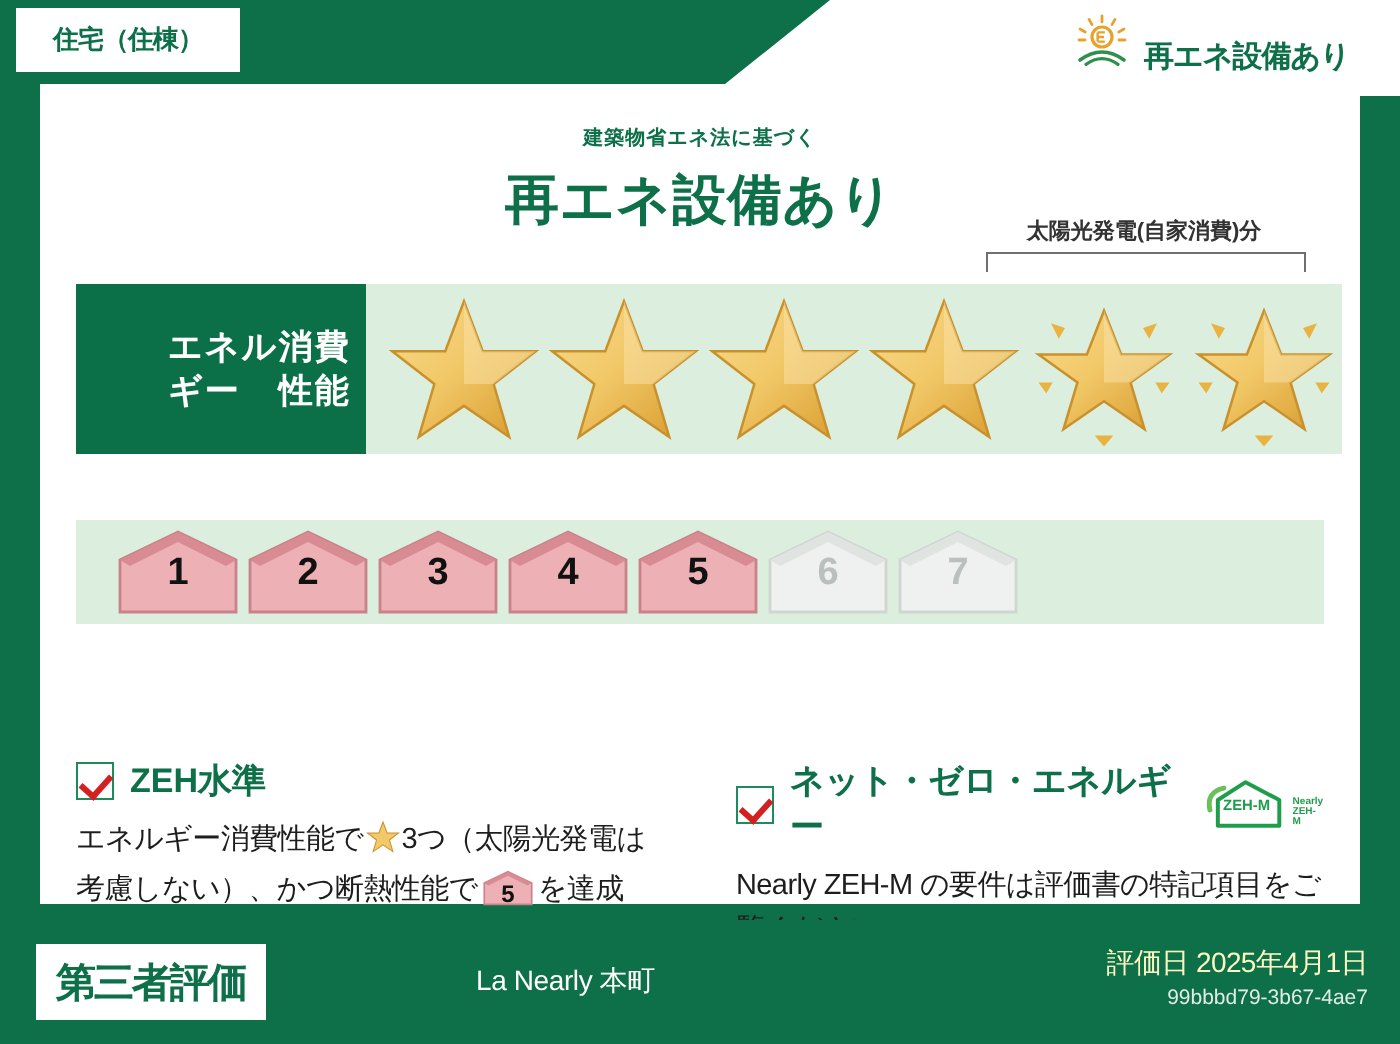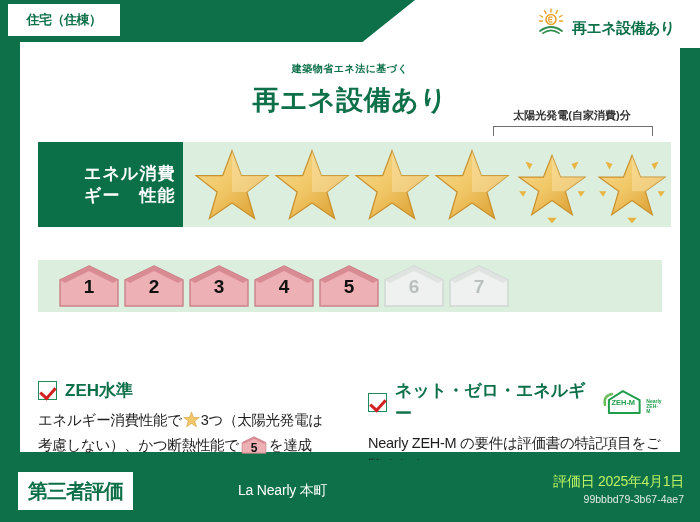--- a/index.html
+++ b/index.html
@@ -167,21 +167,21 @@
     color: #0d7049; font-weight: bold; font-size: 20px; letter-spacing: -1px;
   }
   .bels-b { color: #0d7049; font-weight: bold; font-size: 25px; font-style: normal; }
   .bels-els { color: #3f9a3f; font-weight: bold; font-size: 25px; }
   .bels-name {
     position: absolute; left: 238px; top: 22px;
     color: #ffffff; font-size: 14px; letter-spacing: -0.2px;
   }
   .bels-date {
     position: absolute; right: 16px; top: 13px;
-    color: #bef264; font-size: 14px; text-align: center; letter-spacing: -0.3px;
+    color: #fef9c3; font-size: 14px; text-align: center; letter-spacing: -0.3px;
   }
   .bels-id {
     position: absolute; right: 16px; top: 33px;
     color: #e2ece7; font-size: 10.5px; text-align: right;
   }
 </style>
 </head>
 <body>
 
 <div class="top-bar">

